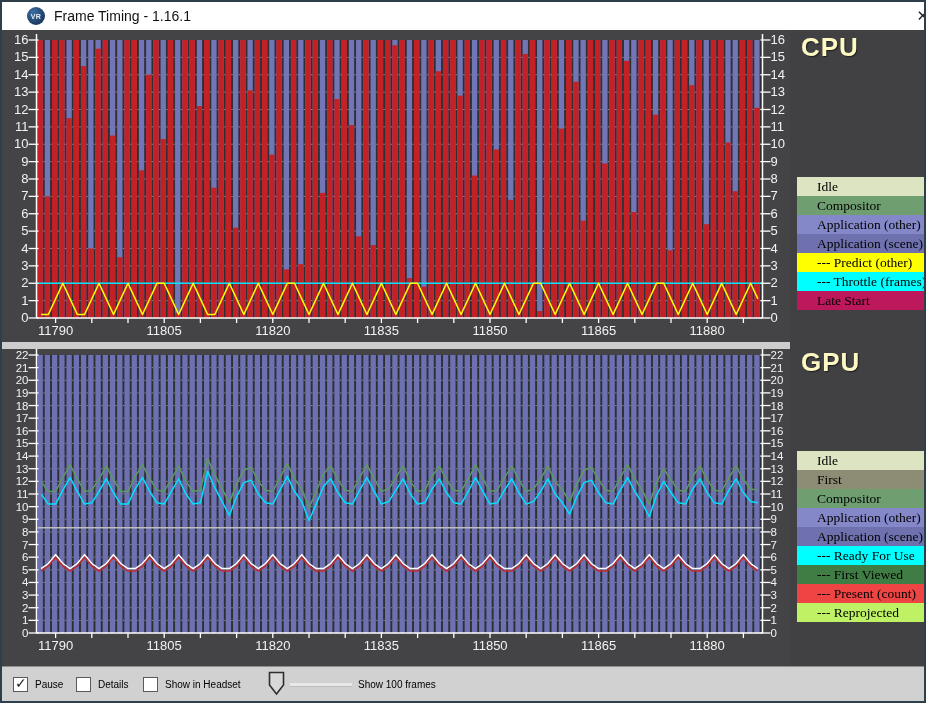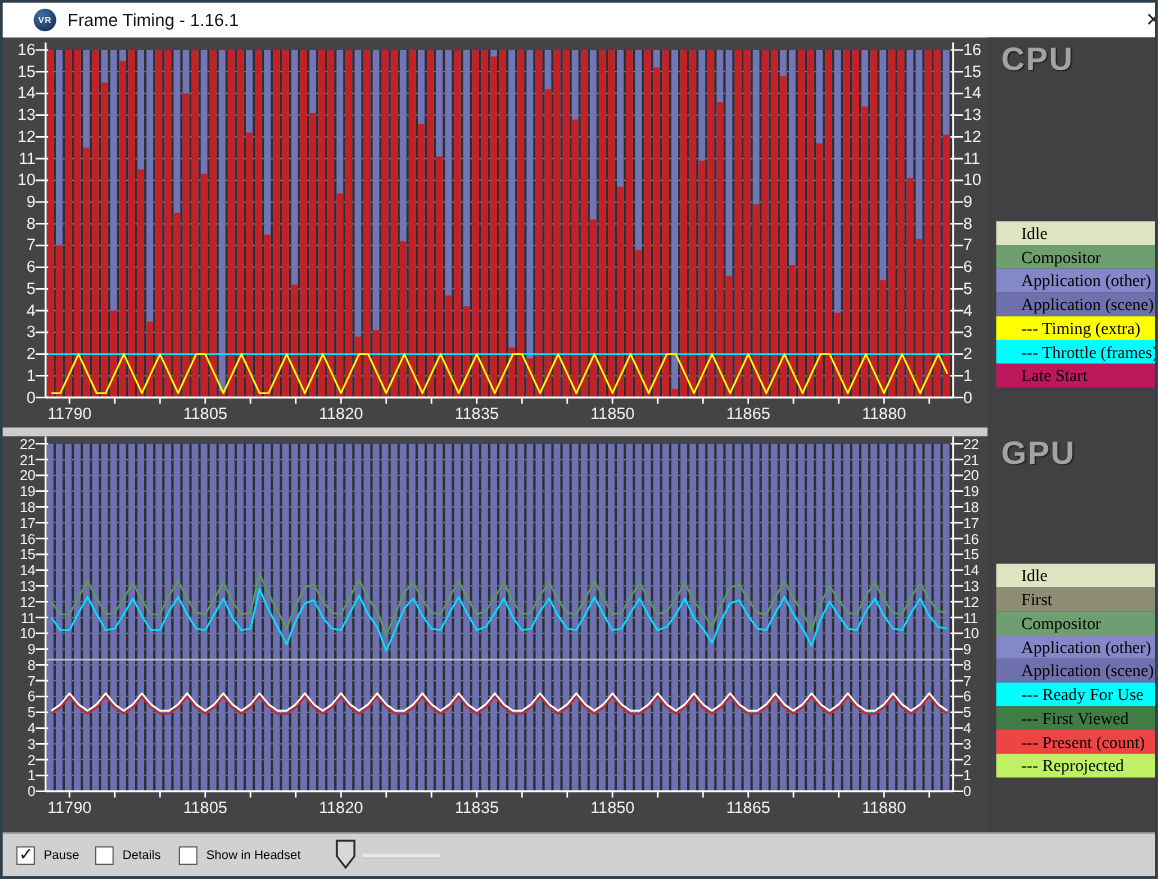--- a/index.html
+++ b/index.html
@@ -13,21 +13,21 @@
     display:flex;align-items:center;justify-content:center;flex:0 0 auto;}
   .app-icon-text{color:#e8eef5;font-size:7px;font-weight:bold;letter-spacing:.5px;}
   .title{margin-left:9px;font-size:14px;color:#111;}
   .close{position:absolute;right:12px;top:0;height:28px;display:flex;align-items:center;
     font-size:15px;color:#222;cursor:pointer;font-weight:400;}
   .chart{position:absolute;left:0;display:block;}
   #cpu-chart{top:28px;width:790px;height:312px;}
   #gpu-chart{top:347px;width:790px;height:316px;}
   .separator{position:absolute;left:0;top:340px;width:922px;height:7px;background:#cdcdcd;}
   .legend-panel{position:absolute;left:788px;top:28px;width:134px;height:636px;background:#414144;}
-  .panel-title{position:absolute;left:11px;font-size:26px;font-weight:bold;color:#a3a3a3;
+  .panel-title{position:absolute;left:11px;font-size:26px;font-weight:bold;color:#fef9c3;
     letter-spacing:1px;text-shadow:1px 1px 1px rgba(0,0,0,.55);}
   .cpu-title{top:2px;}
   .gpu-title{top:317px;}
   .legend-list{position:absolute;left:7px;right:0;}
   #cpu-legend{top:147px;}
   #gpu-legend{top:421px;}
   .legend-item{height:19px;margin-bottom:0;font-size:13.5px;line-height:19px;
     color:#000;padding-left:20px;white-space:nowrap;overflow:hidden;font-family:Liberation Serif, serif;}
   .toolbar{position:absolute;left:0;top:664px;width:922px;height:35px;background:#d2d1d1;
     border-top:1px solid #8f8f8f;box-sizing:border-box;}
@@ -622,21 +622,21 @@
       <line x1="741.4" y1="284" x2="741.4" y2="289" stroke="#ffffff" stroke-width="1.3"></line>
     </svg>
 
   <div class="legend-panel">
     <div class="panel-title cpu-title">CPU</div>
     <div class="legend-list" id="cpu-legend">
         <div class="legend-item" style="background: rgb(220, 228, 194);">Idle</div>
         <div class="legend-item" style="background: rgb(111, 158, 112);">Compositor</div>
         <div class="legend-item" style="background: rgb(132, 135, 200);">Application (other)</div>
         <div class="legend-item" style="background: rgb(110, 113, 173);">Application (scene)</div>
-        <div class="legend-item" style="background: rgb(255, 255, 0);">--- Timing (extra)</div>
+        <div class="legend-item" style="background: rgb(255, 255, 0);">--- Predict (other)</div>
         <div class="legend-item" style="background: rgb(0, 255, 255);">--- Throttle (frames)</div>
         <div class="legend-item" style="background: #be185d;">Late Start</div>
       </div>
     <div class="panel-title gpu-title">GPU</div>
     <div class="legend-list" id="gpu-legend">
         <div class="legend-item" style="background: rgb(220, 228, 194);">Idle</div>
         <div class="legend-item" style="background: rgb(141, 141, 118);">First</div>
         <div class="legend-item" style="background: rgb(111, 158, 112);">Compositor</div>
         <div class="legend-item" style="background: rgb(132, 135, 200);">Application (other)</div>
         <div class="legend-item" style="background: rgb(110, 113, 173);">Application (scene)</div>
@@ -657,14 +657,17 @@
       <span>Details</span>
     </div>
     <div class="tb-item" style="left:141px">
       <span class="checkbox"></span>
       <span>Show in Headset</span>
     </div>
     <div class="slider-track"></div>
     <svg class="slider-thumb" width="17" height="25">
       <path d="M1.5 1.5 H15.5 V14 L8.5 23 L1.5 14 Z" fill="#d9d8d8" stroke="#2e2e2e" stroke-width="1.6"></path>
     </svg>
+    <div class="tb-item" style="left:356px">
+      <span>Show 100 frames</span>
+    </div>
   </div>
 </div>
 
 </body></html>

